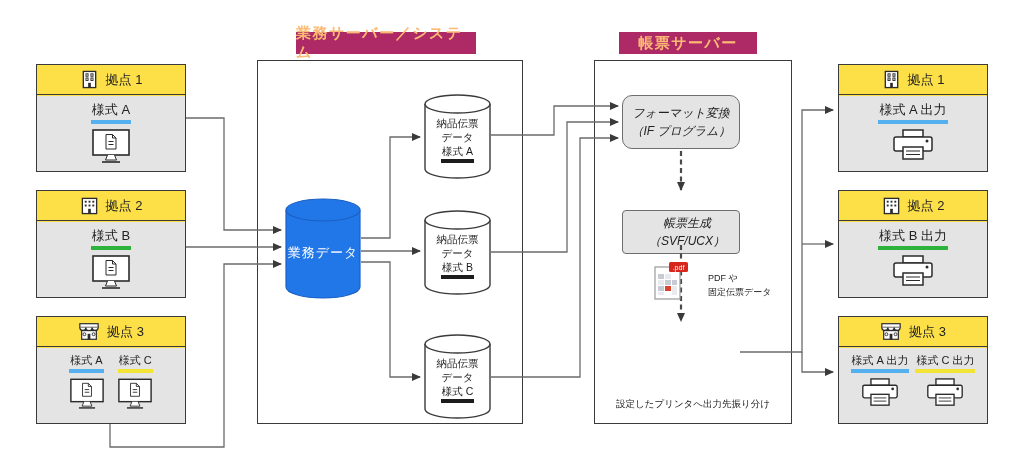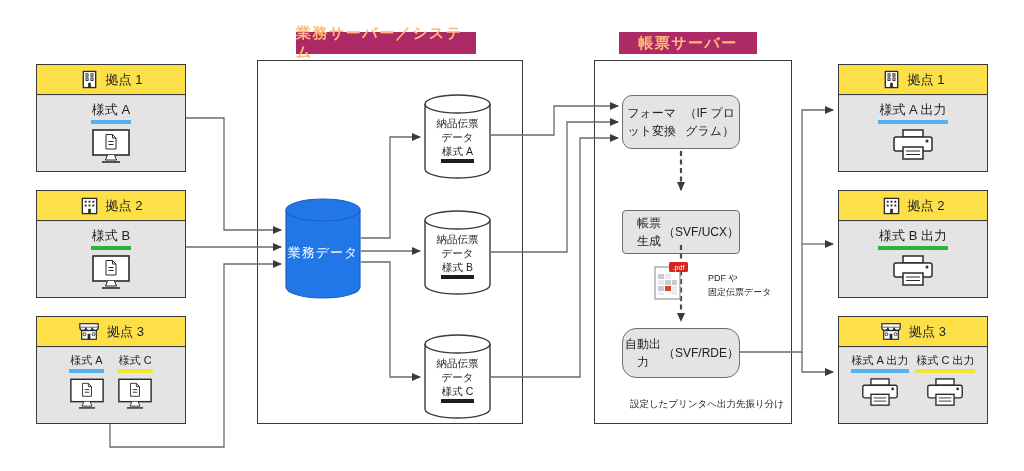--- a/index.html
+++ b/index.html
@@ -23,24 +23,24 @@
   .u-green{border-bottom-color:var(--u-green,#2fb23c);}
   .u-yellow{border-bottom-color:var(--u-yellow,#f2e434);}
 
   .cyl{position:absolute;z-index:2;}
   .cyl svg{position:absolute;left:0;top:0;}
   .db-label{position:absolute;left:0;right:0;top:46px;text-align:center;color:#fff;font-size:13px;letter-spacing:1px;}
   .slip-text{position:absolute;left:0;right:0;top:23px;text-align:center;font-size:10.5px;line-height:1.32;color:#1c1c1c;}
   .slip-text .fmt{display:inline-block;border-bottom:4px solid;padding:0 1px;}
 
   .rs-box{position:absolute;left:622px;width:118px;background:var(--panel,#e4e4e4);border:1px solid #6e6e6e;
-          display:flex;align-items:center;justify-content:center;
-          font-size:12px;line-height:1.5;z-index:2;box-sizing:border-box;text-align:center;}
+          display:flex;flex-direction:column;align-items:center;justify-content:center;
+          font-size:12px;line-height:1.5;z-index:2;box-sizing:border-box;text-align:center;font-style:italic;}
   .rs-note{position:absolute;font-size:9px;line-height:1.5;color:#222;z-index:3;margin-left:12px;}
-  .rs-footer{position:absolute;left:594px;width:198px;font-size:9.5px;color:#222;z-index:2;padding-left:36px;}
+  .rs-footer{position:absolute;left:594px;width:198px;text-align:center;font-size:9.5px;color:#222;z-index:2;}
 
   .icon{display:inline-flex;line-height:0;}
   .connectors{position:absolute;left:0;top:0;z-index:2;pointer-events:none;}
   .pdf-wrap{position:absolute;z-index:3;line-height:0;}
 </style>
 </head>
 <body>
 
 <div id="canvas">
 
@@ -230,24 +230,20 @@
       <rect x="6" y="32" width="6" height="3" fill="#e8eaee"></rect>
       <rect x="17" y="2" width="19" height="10" rx="1.5" fill="#d9261c"></rect>
       <text x="26.5" y="9.6" font-size="7" fill="#fff" text-anchor="middle" font-family="Liberation Sans, sans-serif">.pdf</text>
     </svg>
   </div>
   <div class="rs-note" style="left:696px;top:272px;">
     <div>PDF や</div>
     <div>固定伝票データ</div>
   </div>
 
-  <div class="rs-box" style="top:328px;height:50px;border-radius:14px;">
-    <div>自動出力</div>
-    <div>（SVF/RDE）</div>
-  </div>
 
   <div class="rs-footer" style="top:398px;">設定したプリンタへ出力先振り分け</div>
 
   <div class="site" style="left:838px;top:64px;">
     <div class="site-header">
       <span class="icon">
         <svg width="19" height="19" viewBox="0 0 20 20">
             <rect x="3.5" y="1.5" width="13" height="17" fill="#fff" stroke="#2b2b2b" stroke-width="1.4"></rect>
             <rect x="6.3" y="4" width="2.2" height="2.6" fill="none" stroke="#2b2b2b"></rect>
             <rect x="11.5" y="4" width="2.2" height="2.6" fill="none" stroke="#2b2b2b"></rect>

